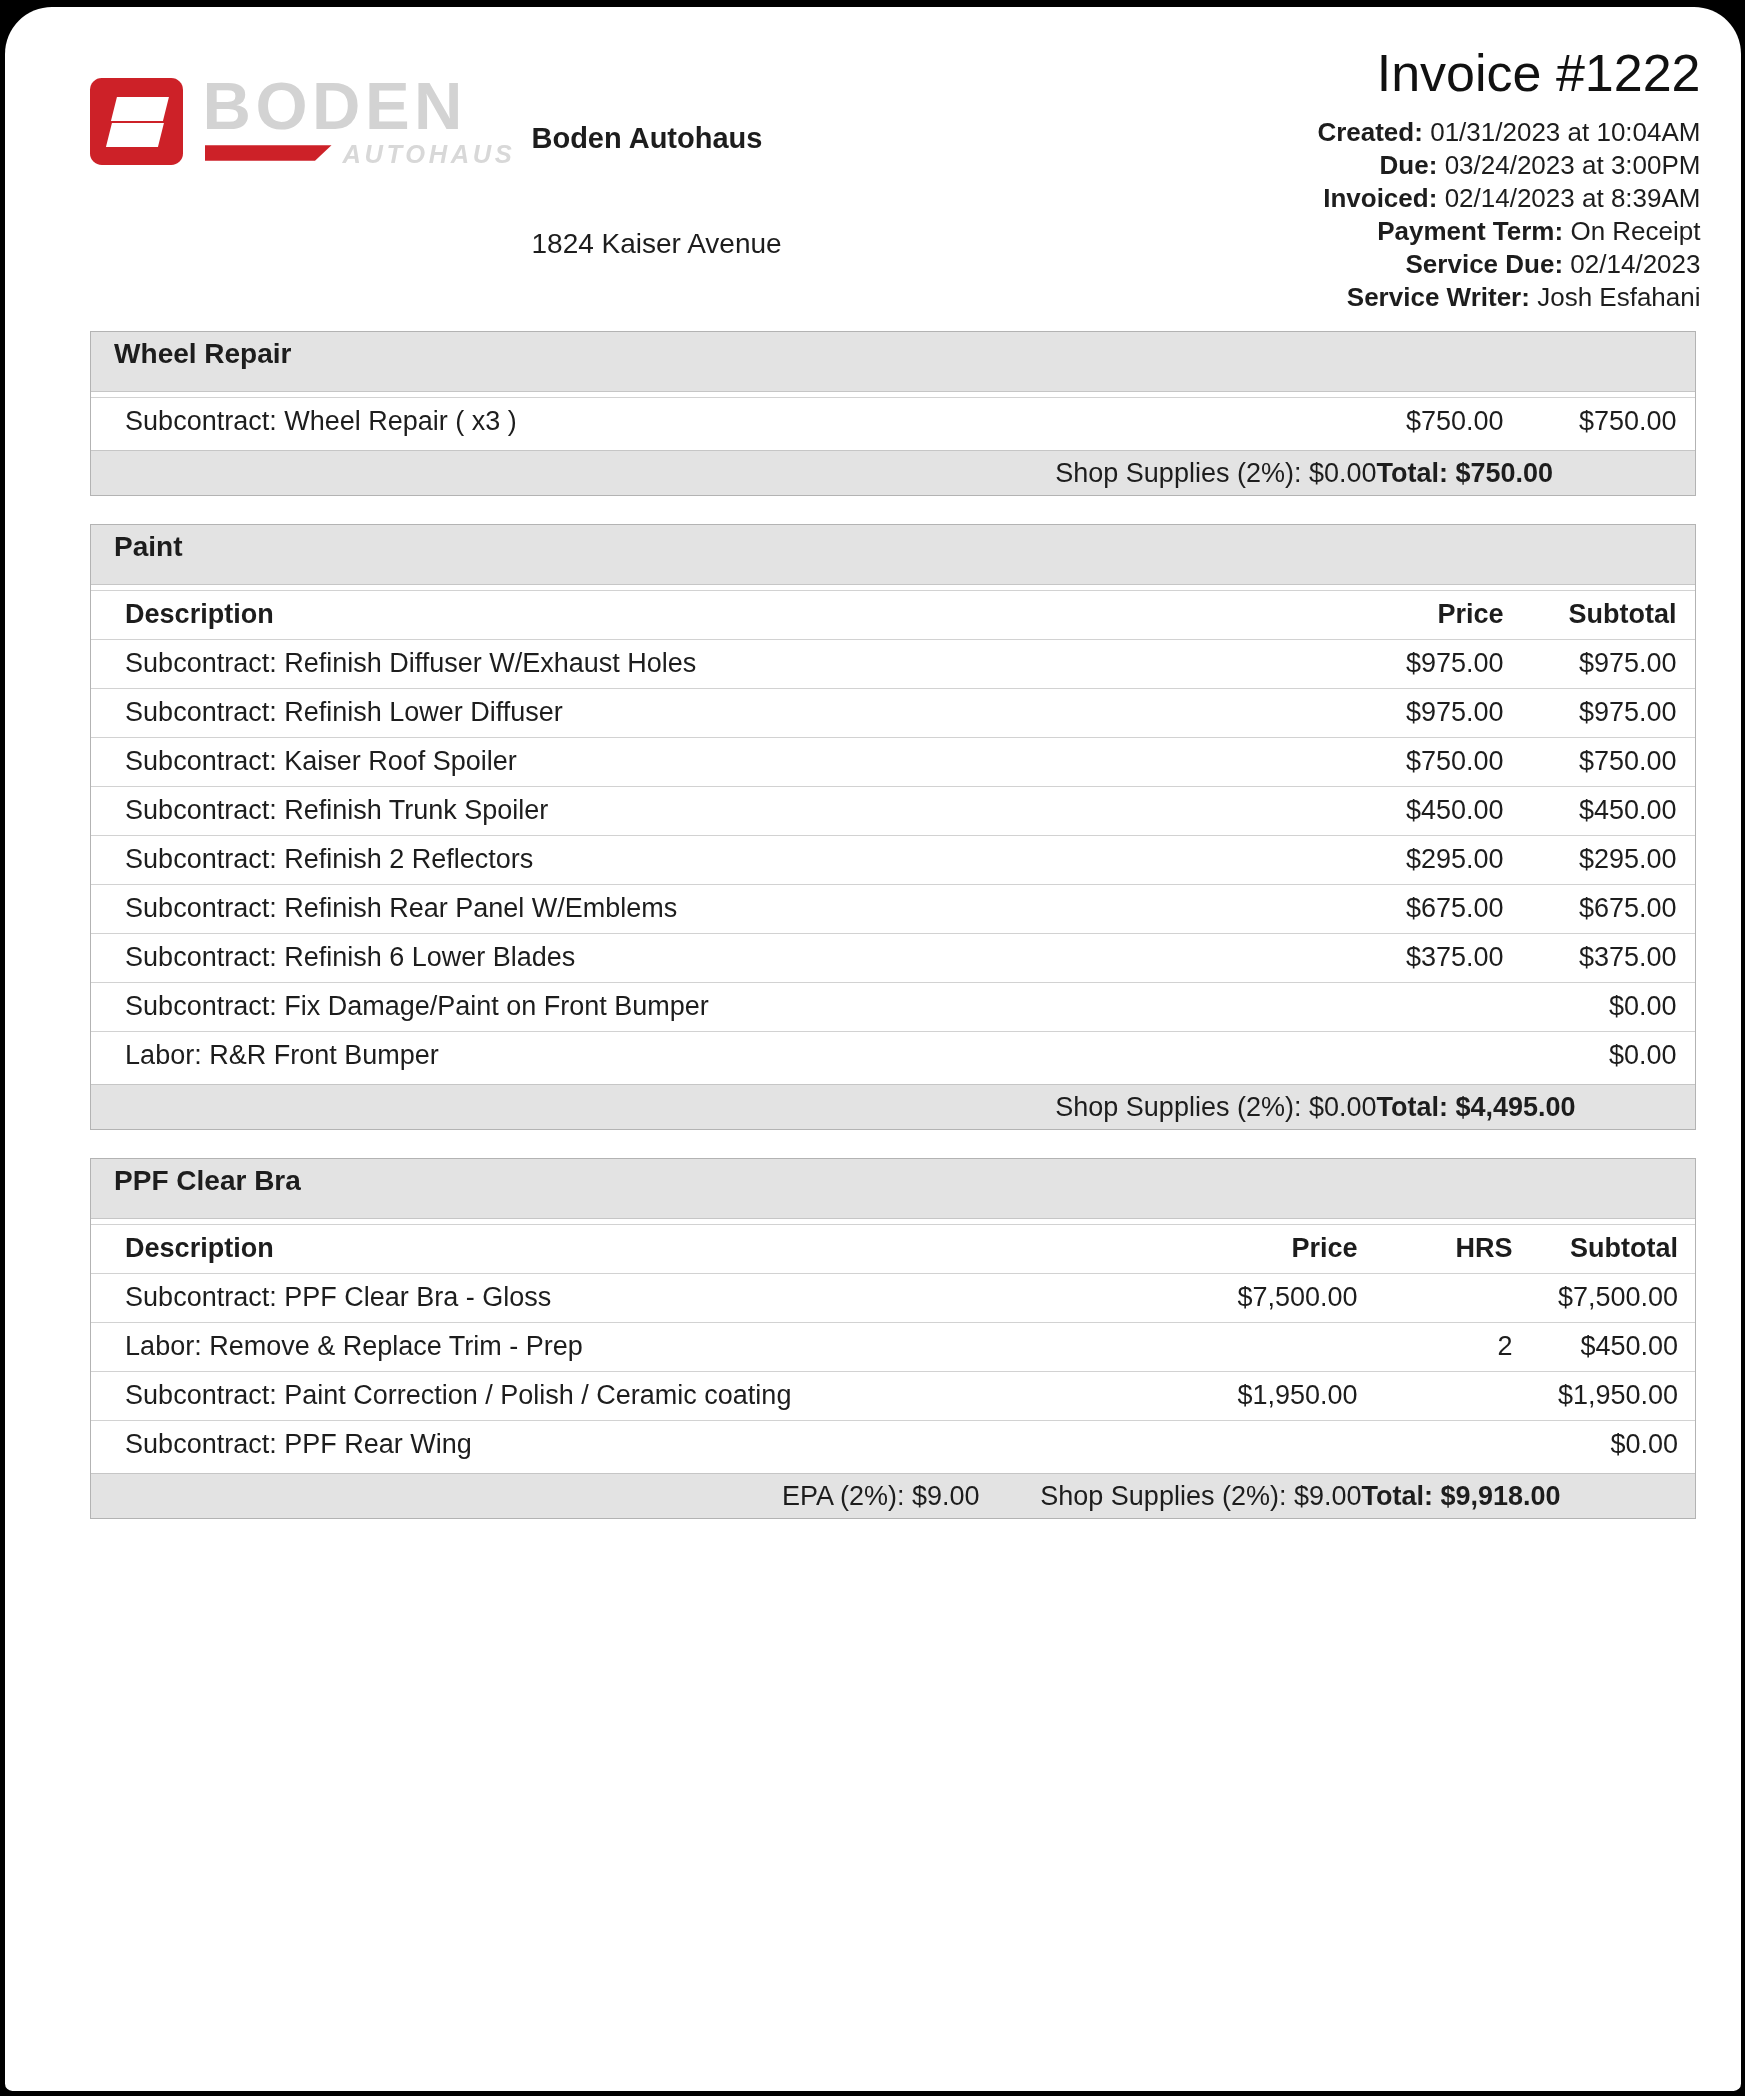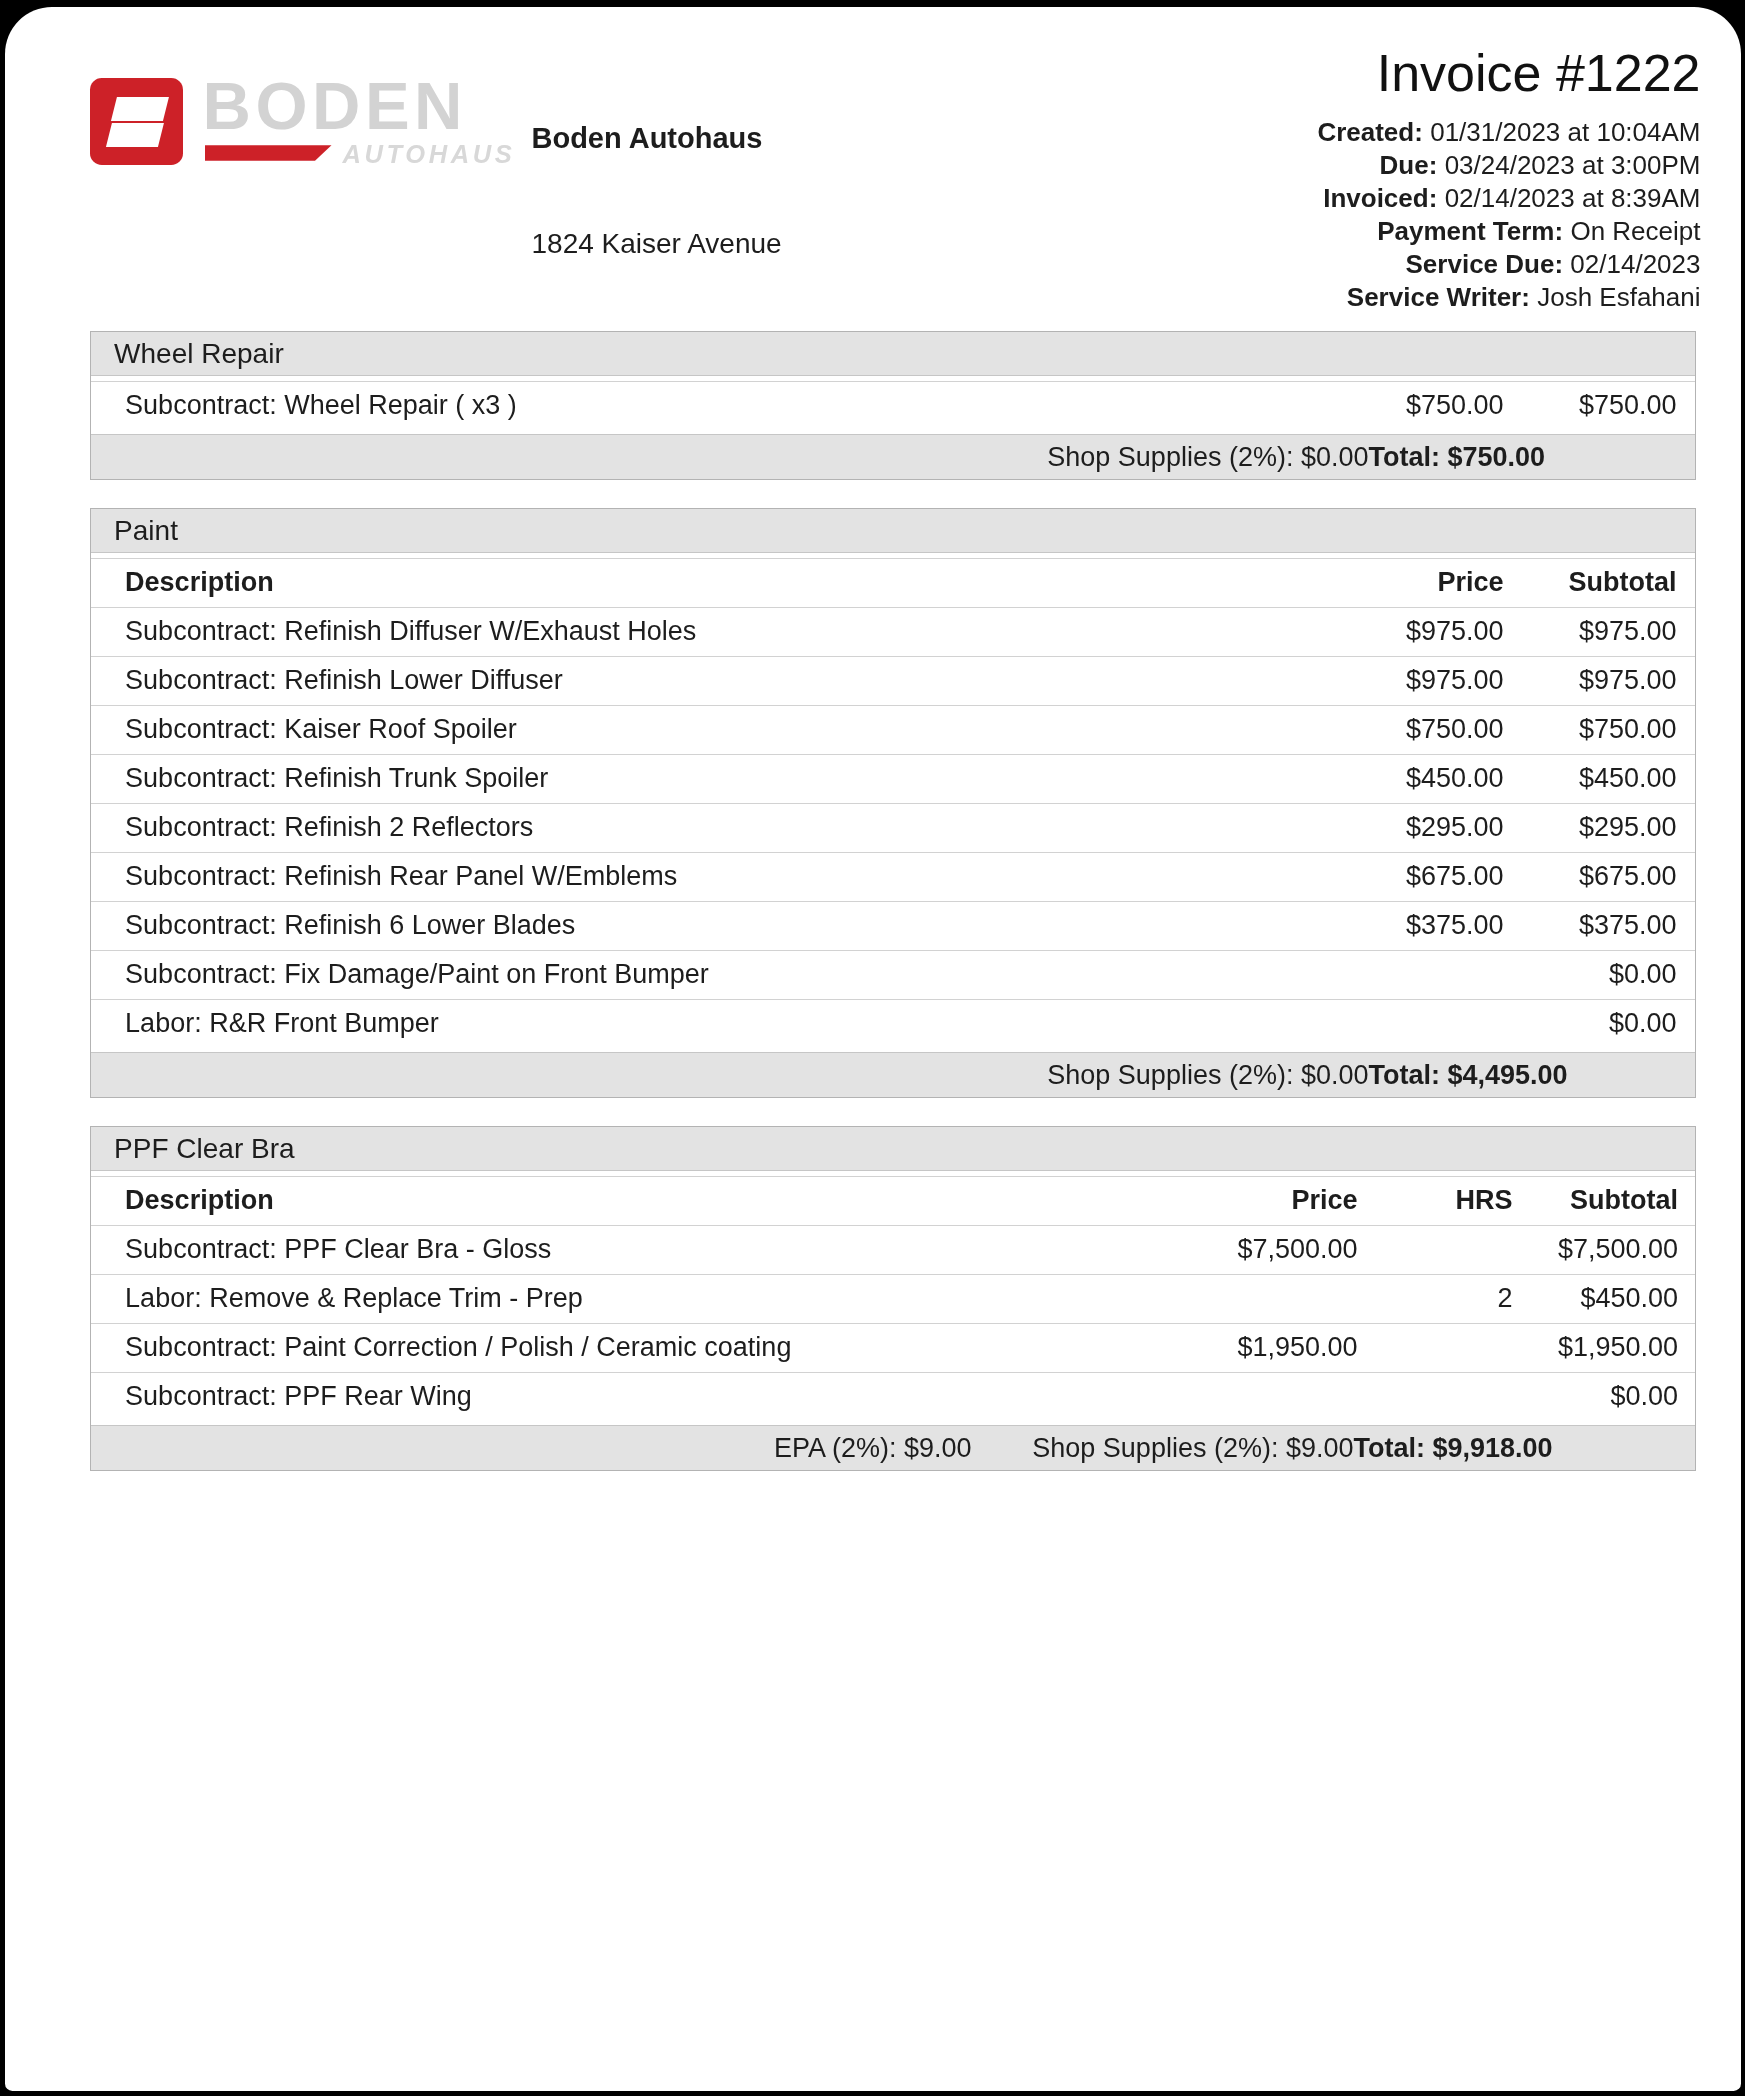--- a/index.html
+++ b/index.html
@@ -46,39 +46,39 @@
   .invoice-title { font-size: 52px; line-height: 60px; font-weight: 400; color: #111; white-space: nowrap; }
   .invoice-fields { margin-top: 12.7px; font-size: 26px; line-height: 33px; }
   .invoice-fields b { font-weight: 700; }
   .invoice-fields .v { margin-left: 7.3px; }
 
   
   .tables { position: absolute; left: 85px; top: 324px; width: 1606px; }
   .section { border: 1.8px solid #b3b3b3; background: #fff; }
   .section + .section { margin-top: 28px; }
   .sec-header {
-    height: 44px; line-height: 44px; background: #e3e3e3;
-    font-weight: 400; font-size: 28px; padding-left: 23.6px;
+    height: 60px; line-height: 44px; background: #e3e3e3;
+    font-weight: 700; font-size: 28px; padding-left: 23.6px;
     border-bottom: 1.8px solid #c6c6c6; white-space: nowrap;
   }
   .sec-gap { height: 4.5px; background: #fff; }
   .row { display: flex; border-top: 1.8px solid #d2d2d2; height: 49px; line-height: 47px; font-size: 27px; padding-left: 11px; }
   .row.colhead { font-weight: 700; }
   .cell { white-space: nowrap; }
   .cell.desc { flex: 1; padding-left: 23.6px; text-align: left; }
   .cell.num { text-align: right; }
   .cell.price { width: 155px; }
   .cell.price.sm { width: 145px; }
   .cell.hrs { width: 155px; }
   .cell.subtotal { width: 191px; padding-right: 18px; }
   .cell.subtotal.sm { width: 182px; padding-right: 16.4px; }
   .sec-footer {
     height: 45px; line-height: 45px; background: #e3e3e3;
     border-top: 1.8px solid #c6c6c6; display: flex; justify-content: flex-end;
-    padding-right: 26px; font-size: 27px; white-space: nowrap;
+    padding-right: 18px; font-size: 27px; white-space: nowrap;
   }
   .foot-item { text-align: right; }
   .foot-item.foot-shop { width: 382px; }
   .foot-total { width: 300px; font-weight: 700; }
   .foot-total.wide { width: 315px; }
 </style>
 </head>
 <body>
 
 <div class="stage">

